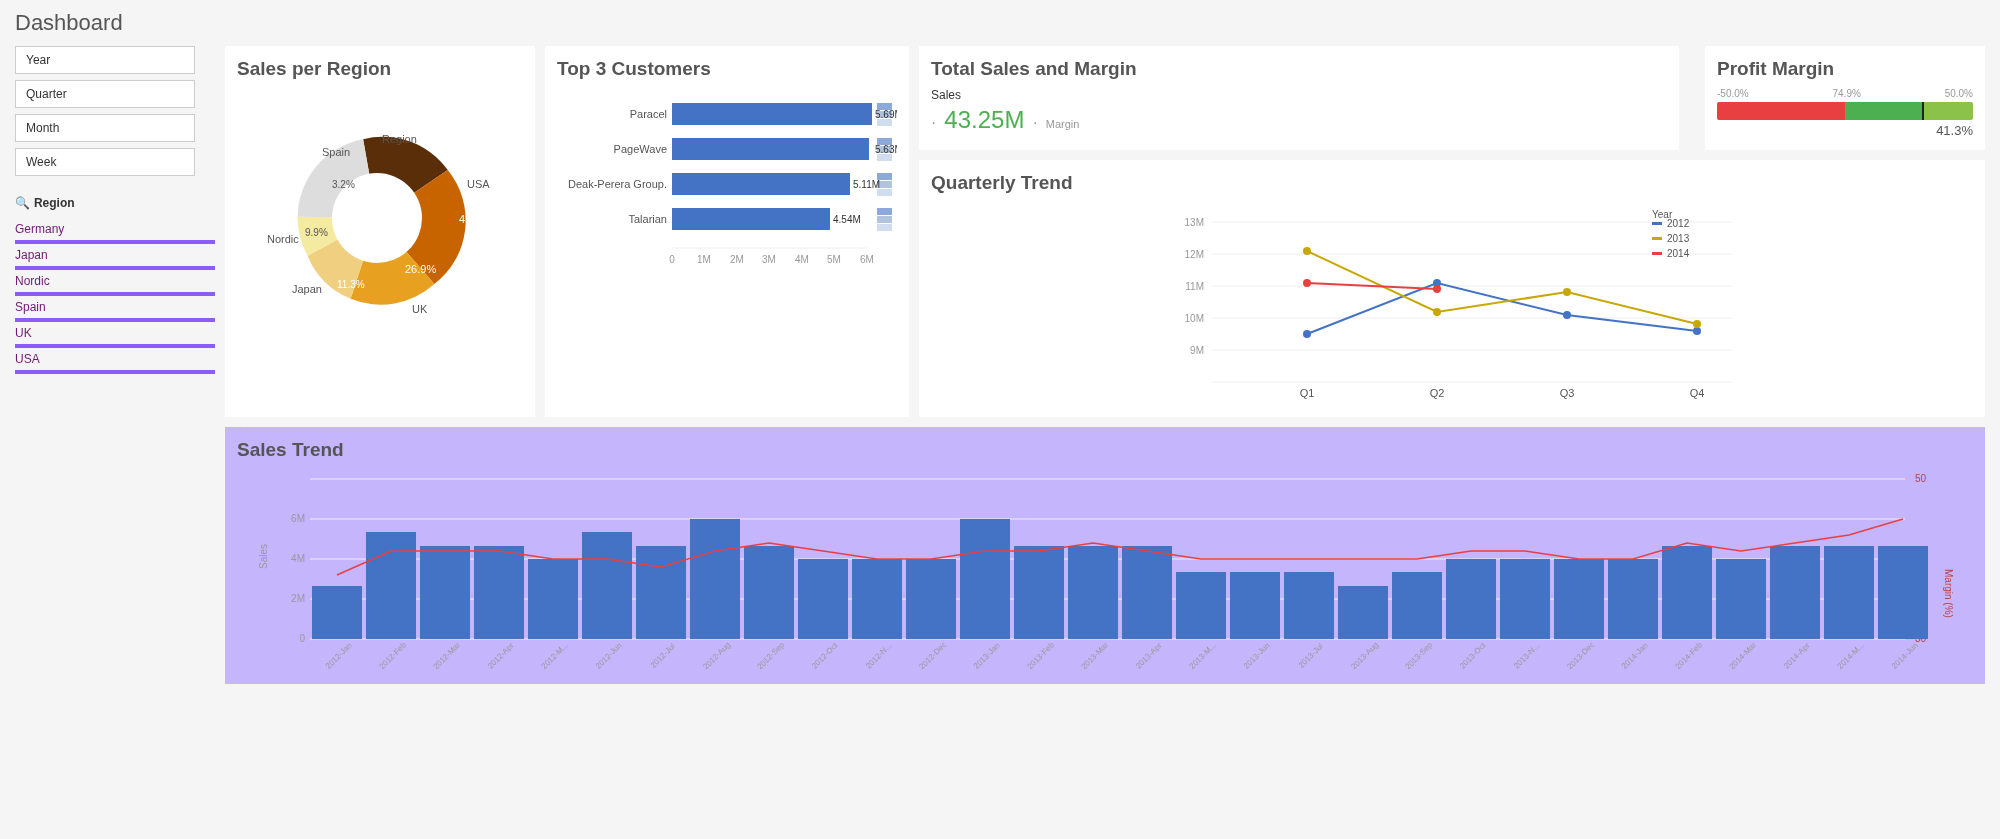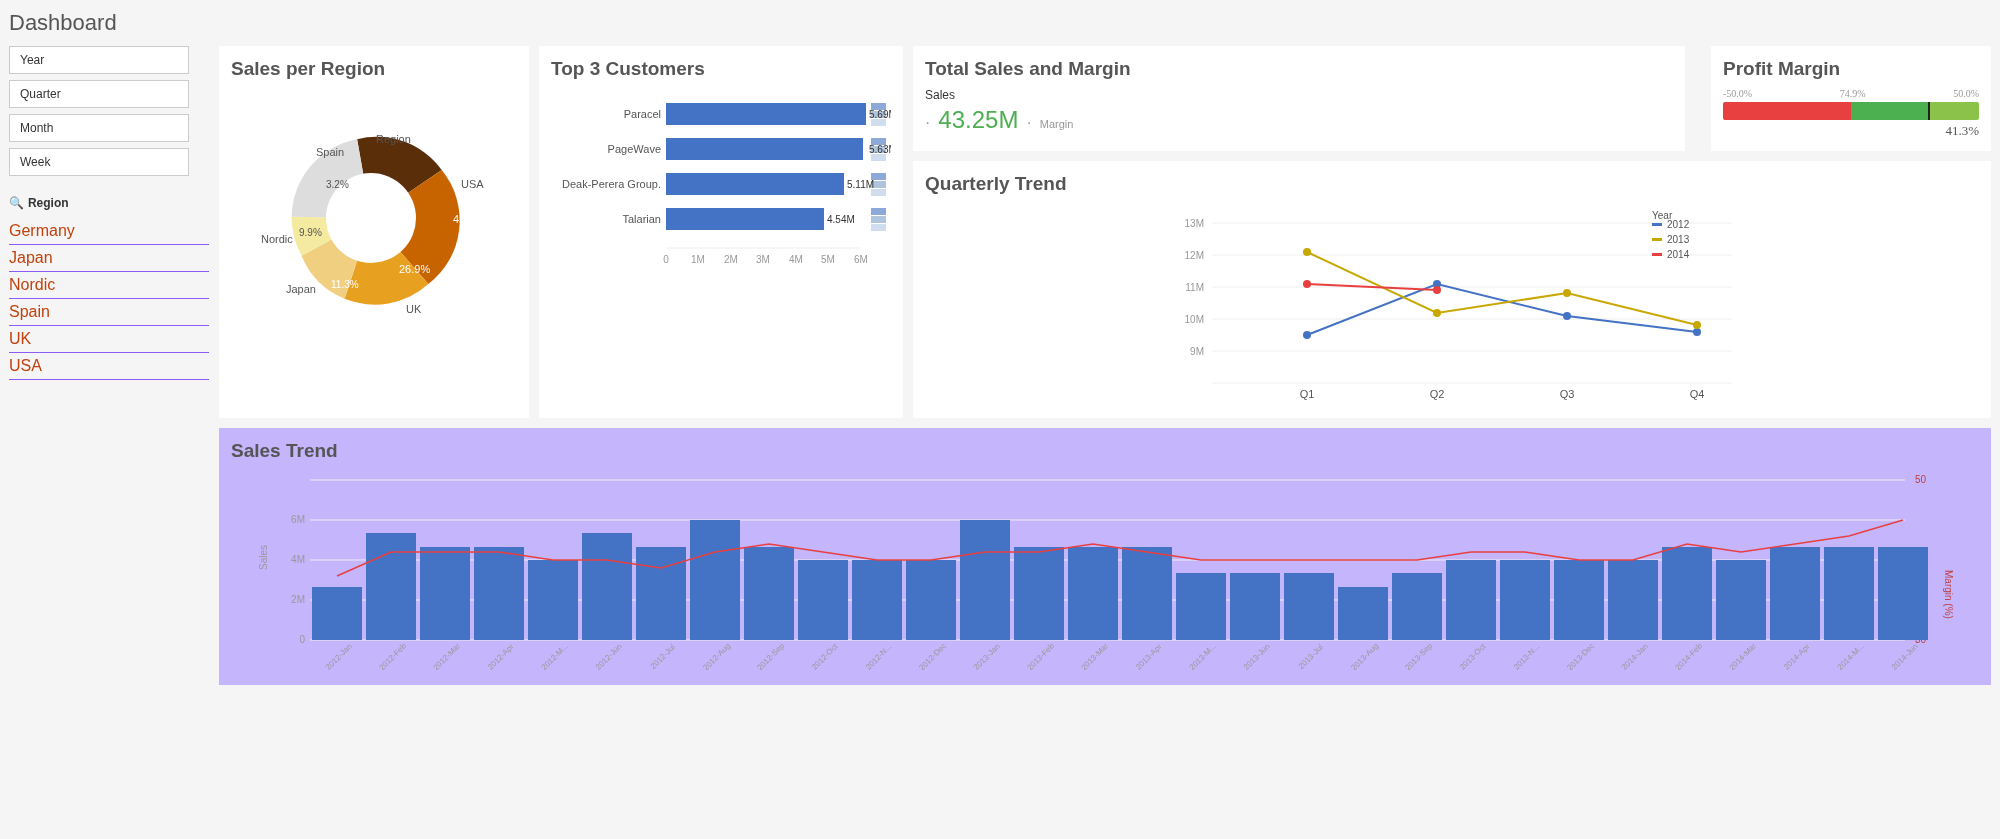--- a/index.html
+++ b/index.html
@@ -1,29 +1,29 @@
 <!DOCTYPE html>
 <html><head>
   <meta charset="utf-8">
   <style>
     * { box-sizing: border-box; margin: 0; padding: 0; }
     body { font-family: Arial, sans-serif; background: #f5f5f5; color: #333; font-size: 12px; }
     
-    .dashboard { padding: 10px 9px; }
+    .dashboard { padding: 10px 15px; }
     .dashboard-title { font-size: 22px; font-weight: 300; color: #555; margin-bottom: 10px; }
     
     .main-layout { display: flex; gap: 10px; }
     
     
     .sidebar { width: 200px; flex-shrink: 0; }
     .filter-btn { display: block; width: 180px; padding: 6px 10px; margin-bottom: 6px; border: 1px solid #ccc; background: #fff; text-align: left; cursor: pointer; font-size: 12px; color: #333; }
     
     .region-section { margin-top: 20px; }
     .region-title { font-weight: bold; font-size: 12px; margin-bottom: 8px; display: flex; align-items: center; gap: 4px; }
-    .region-item { padding: 4px 0; border-bottom: 1px solid #8b5cf6; cursor: pointer; font-size: 16px; color: #c2410c; }
+    .region-item { padding: 4px 0; border-bottom: 4px solid #8b5cf6; cursor: pointer; font-size: 12px; color: #701a75; }
     
     
     .content { flex: 1; display: flex; flex-direction: column; gap: 10px; }
     .chart-title { font-size: 19px; font-weight: bold; color: #555; margin-bottom: 8px; }
     
     svg text { font-family: Arial, sans-serif; }
   </style>
 </head>
 <body>
 
@@ -144,21 +144,21 @@
               <div style="display:flex; align-items:baseline; gap:8px; margin-top:4px;">
                 <span style="color:#999; font-size:16px;">·</span>
                 <span style="font-size:24px; color:#4caf50;">43.25M</span>
                 <span style="color:#999; font-size:16px;">·</span>
                 <span style="font-size:11px; color:#999;">Margin</span>
               </div>
             </div>
 
             <div style="background:#fff; padding:12px; flex:0 0 280px;">
               <div class="chart-title">Profit Margin</div>
-              <div style="font-family:Liberation Serif, serif;">
+              <div style="">
                 <div style="display:flex; justify-content:space-between; font-size:10px; color:#999; margin-bottom:3px;">
                   <span>-50.0%</span>
                   <span>74.9%</span>
                   <span>50.0%</span>
                 </div>
                 <div style="height:18px; position:relative; border-radius:2px; overflow:hidden;">
                   <div style="position:absolute; left:0; top:0; width:50%; height:100%; background:#e84040;"></div>
                   <div style="position:absolute; left:50%; top:0; width:31%; height:100%; background:#4caf50;"></div>
                   <div style="position:absolute; left:81%; top:0; width:19%; height:100%; background:#8bc34a;"></div>
                   <div style="position:absolute; right:19%; top:0; width:2px; height:100%; background:#222;"></div>

